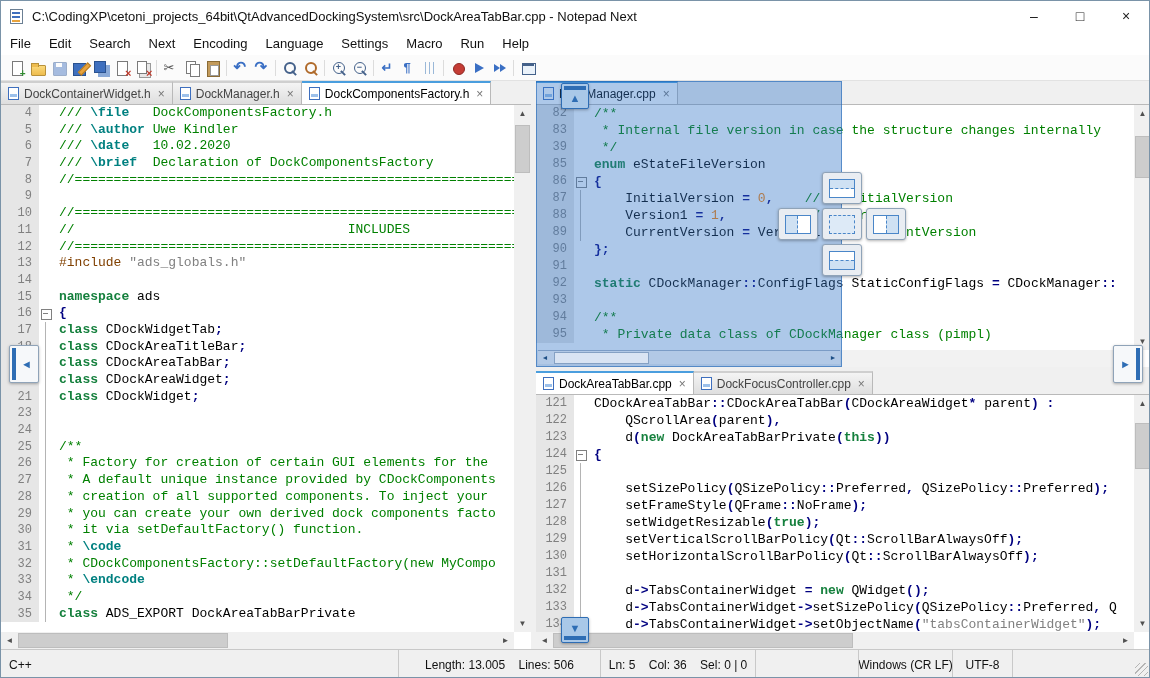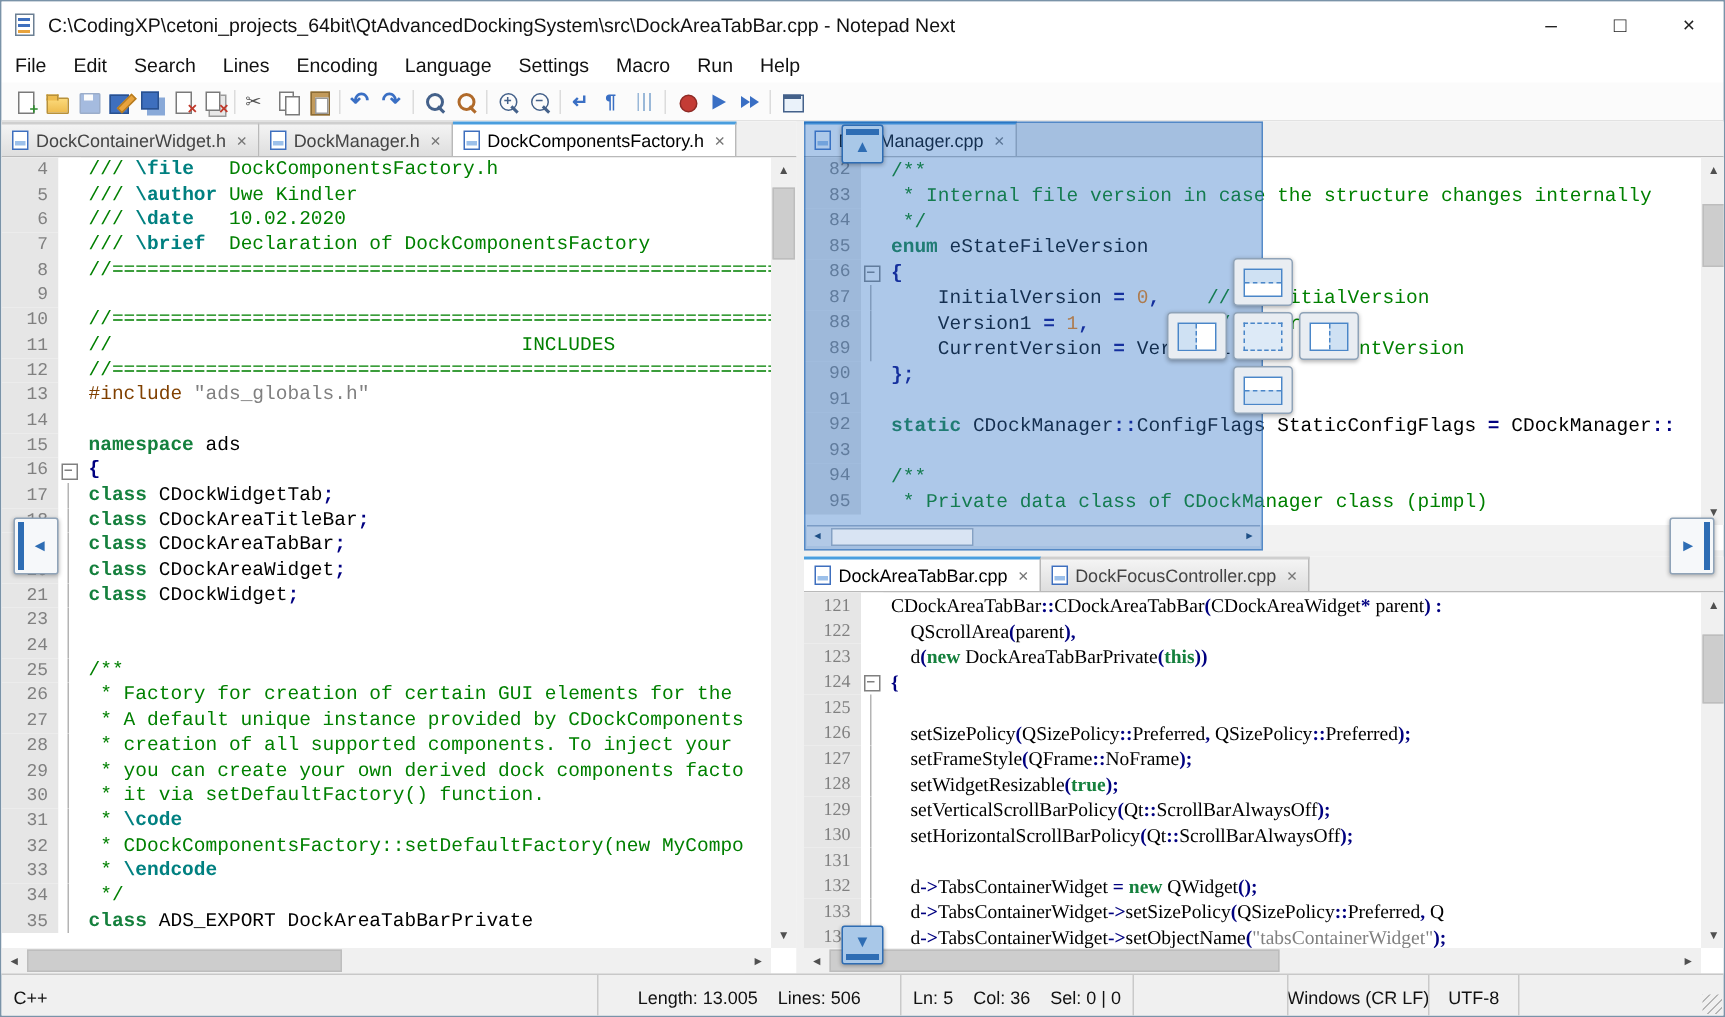--- a/index.html
+++ b/index.html
@@ -74,21 +74,21 @@
   .tab.active { background:#fff; color:#000; border-top:2px solid #4a9ede; }
   .file-icon { width:11px; height:13px; position:relative; display:inline-block; margin-right:5px; flex:none; }
   .file-icon::before { content:""; position:absolute; inset:0; background:#fff; border:1px solid #3e6fbe; }
   .file-icon::after { content:""; position:absolute; left:2px; top:7px; right:2px; height:3px; background:#9cc0ea; }
   .tab-close { margin-left:7px; font-size:12px; line-height:12px; color:#777; }
 
   
   .code { position:absolute; overflow:hidden; background:#fff; font-family:"Liberation Mono", monospace; font-size:13px; }
   #code-left { left:0; top:24px; width:513px; height:527px; }
   #code-tr { left:0; top:24px; width:644px; height:245px; }
-  #code-br { left:0; top:24px; width:598px; height:237px;font-family:Liberation Serif, serif; }
+  #code-br { left:0; top:24px; width:598px; height:237px; }
   .cl { display:flex; height:17px; line-height:17px; }
   .code[data-editor="panes.left"] .cl { height:16.7px; line-height:16.7px; }
   .ln { width:38px; flex:none; background:#e6e6e6; color:#808080; text-align:right; padding-right:7px; font-size:12px; }
   .fm { width:15px; flex:none; background:#fff; position:relative; }
   .fm.m::before { content:""; position:absolute; left:2px; top:4px; width:9px; height:9px; border:1px solid #808080; background:#fff; }
   .fm.m::after { content:""; position:absolute; left:4px; top:8px; width:5px; height:1px; background:#808080; }
   .fm.l::after { content:""; position:absolute; left:6px; top:0; bottom:0; width:1px; background:#b4b4b4; }
   .ct { white-space:pre; padding-left:5px; }
   .tk-d { color:#000; }
   .tk-k { color:#15803d; font-weight:bold; }
@@ -159,21 +159,21 @@
   <span id="title-text">C:\CodingXP\cetoni_projects_64bit\QtAdvancedDockingSystem\src\DockAreaTabBar.cpp - Notepad Next</span>
   <span class="wc">–</span>
   <span class="wc">□</span>
   <span class="wc">×</span>
 </div>
 
 <div id="menubar">
     <div class="menu-item">File</div>
     <div class="menu-item">Edit</div>
     <div class="menu-item">Search</div>
-    <div class="menu-item">Lines</div>
+    <div class="menu-item">Next</div>
     <div class="menu-item">Encoding</div>
     <div class="menu-item">Language</div>
     <div class="menu-item">Settings</div>
     <div class="menu-item">Macro</div>
     <div class="menu-item">Run</div>
     <div class="menu-item">Help</div>
   </div>
 
 <div id="toolbar">
     <div class="tb-btn">
@@ -458,21 +458,21 @@
           <span class="ln">82</span>
           <span class="fm "></span>
           <span class="ct"><span class="tk-c">/**</span></span>
         </div>
         <div class="cl">
           <span class="ln">83</span>
           <span class="fm "></span>
           <span class="ct"><span class="tk-c"> * Internal file version in case the structure changes internally</span></span>
         </div>
         <div class="cl">
-          <span class="ln">84</span>
+          <span class="ln">39</span>
           <span class="fm "></span>
           <span class="ct"><span class="tk-c"> */</span></span>
         </div>
         <div class="cl">
           <span class="ln">85</span>
           <span class="fm "></span>
           <span class="ct"><span class="tk-k">enum</span><span class="tk-d"> eStateFileVersion</span></span>
         </div>
         <div class="cl">
           <span class="ln">86</span>

